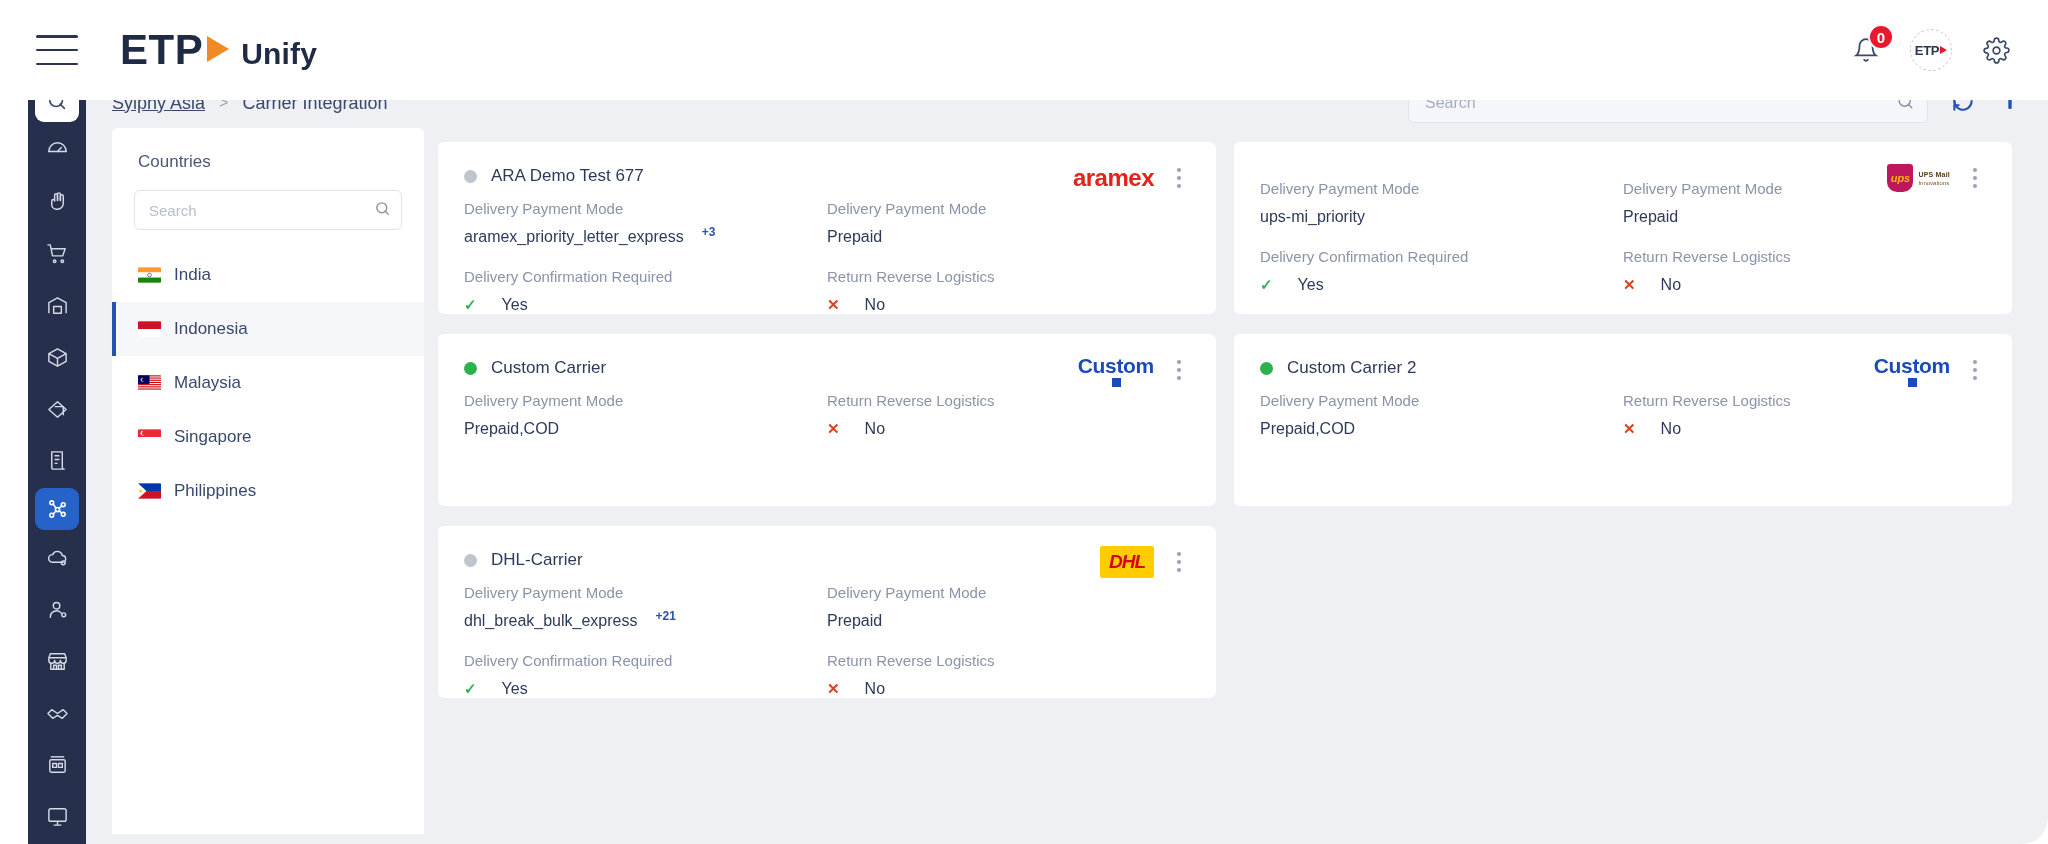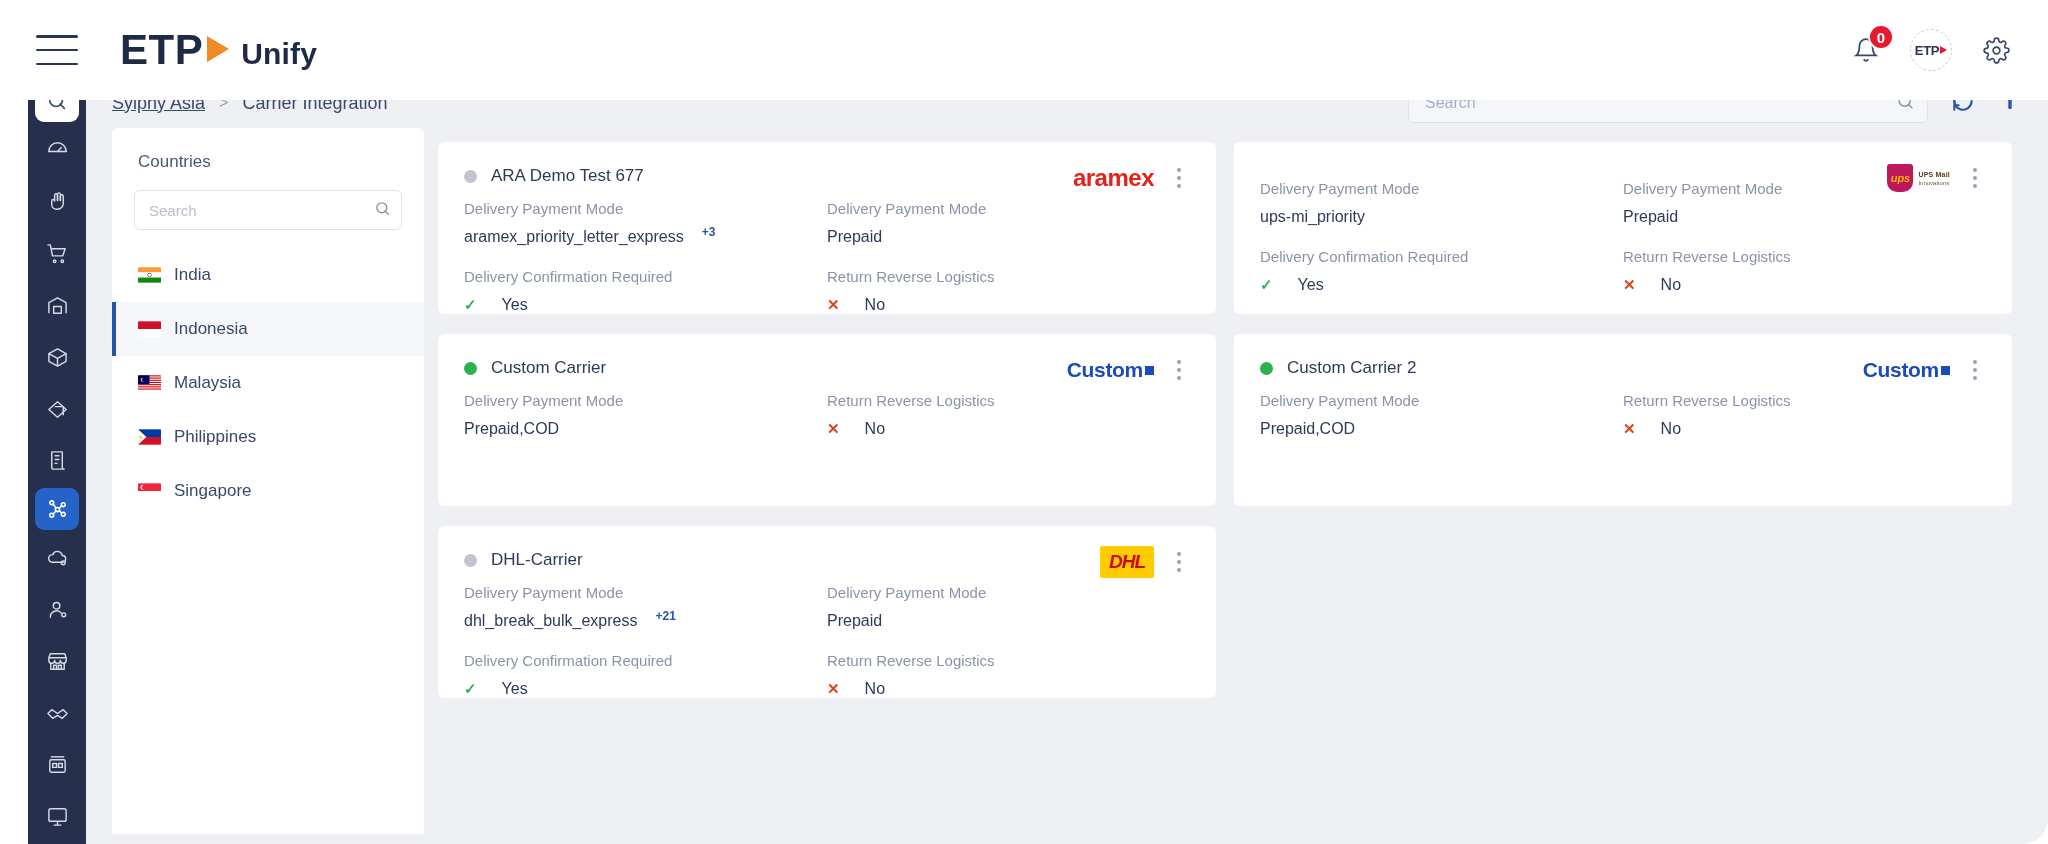--- a/index.html
+++ b/index.html
@@ -259,21 +259,21 @@
   .fld-value .cross { color: #d9441e; font-weight: 700; margin-right: 7px; font-size: 15px; }
   .row2 { margin-top: 22px; }
 
   
   .logo-aramex {
     font-size: 24px; font-weight: 700; color: #e2231a;
     letter-spacing: -0.5px;
   }
   .logo-custom {
     font-size: 21px; font-weight: 700; color: #1a4bb8;
-    letter-spacing: -0.3px; display: flex; align-items: center;
+    letter-spacing: -0.3px; display: flex; align-items: center; flex-direction: column;
   }
   .logo-custom .sq { width: 9px; height: 9px; background: #1a4bb8; margin-left: 2px; }
   .logo-dhl {
     background: #ffcc00; padding: 5px 9px; border-radius: 2px;
     display: flex; align-items: flex-start;
   }
   .logo-dhl span {
     font-size: 19px; font-weight: 700; font-style: italic;
     color: #d40511; letter-spacing: -1px;
   }
@@ -514,36 +514,36 @@
               <rect y="17.16" width="30" height="1.43" fill="#cc0001"></rect>
               <rect width="15" height="11.4" fill="#010066"></rect>
               <circle cx="6" cy="5.7" r="2.6" fill="#ffcc00"></circle>
                 <circle cx="7.3" cy="5.7" r="2.2" fill="#010066"></circle>
             </svg>
             <span>Malaysia</span>
           </div>
 
           <div class="country-item">
             <svg class="flag" viewBox="0 0 30 20">
+              <rect width="30" height="10" fill="#ed2939"></rect>
+                <rect y="10" width="30" height="10" fill="#fff"></rect>
+              <circle cx="6.5" cy="5" r="3.2" fill="#fff"></circle>
+                <circle cx="8.3" cy="5" r="3.2" fill="#ed2939"></circle>
+            </svg>
+            <span>Singapore</span>
+          </div>
+
+          <div class="country-item">
+            <svg class="flag" viewBox="0 0 30 20">
               <rect width="30" height="10" fill="#0038a8"></rect>
                 <rect y="10" width="30" height="10" fill="#ce1126"></rect>
               <path d="M0 0 L11 10 L0 20 Z" fill="#fff"></path>
                 <circle cx="3.5" cy="10" r="2" fill="#fcd116"></circle>
             </svg>
             <span>Philippines</span>
-          </div>
-
-          <div class="country-item">
-            <svg class="flag" viewBox="0 0 30 20">
-              <rect width="30" height="10" fill="#ed2939"></rect>
-                <rect y="10" width="30" height="10" fill="#fff"></rect>
-              <circle cx="6.5" cy="5" r="3.2" fill="#fff"></circle>
-                <circle cx="8.3" cy="5" r="3.2" fill="#ed2939"></circle>
-            </svg>
-            <span>Singapore</span>
           </div>
 
         </div>
       </div>
 
       <div id="cards">
 
         <div class="card tall">
           <div class="card-head">
             <span class="status-dot"></span>

